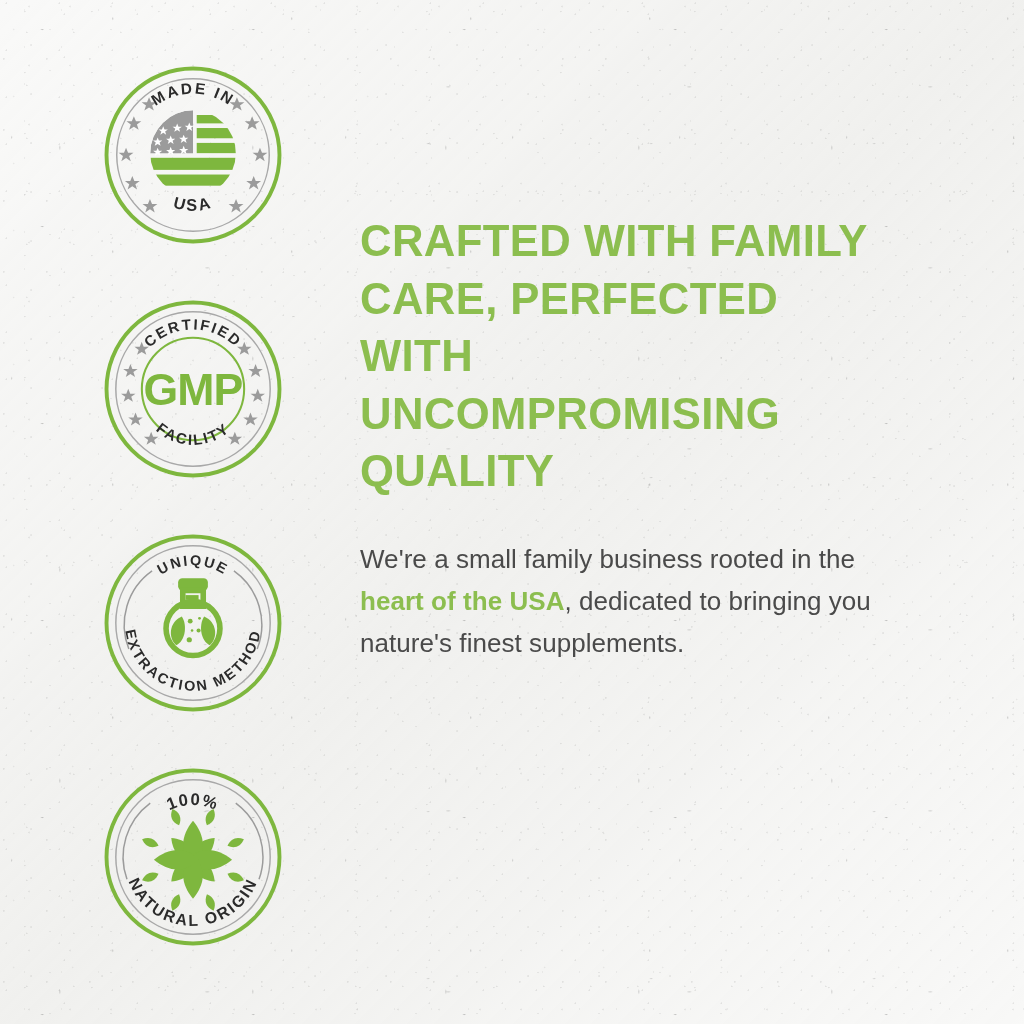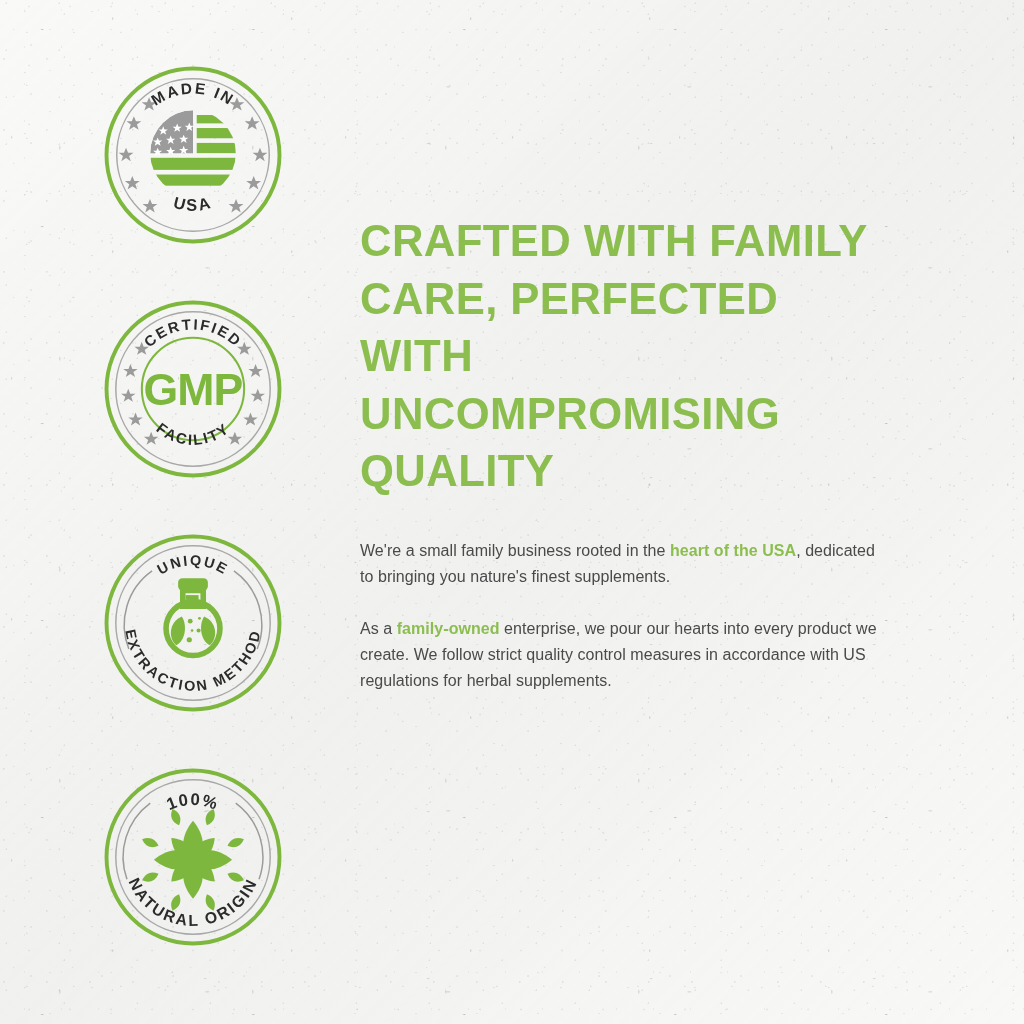--- a/index.html
+++ b/index.html
@@ -64,21 +64,21 @@
     line-height:1.28;
     letter-spacing:.4px;
     color:#8cbe4f;
     margin:0 0 38px 0;
     text-transform:uppercase;
     transform:scaleX(.97);
     transform-origin:left top;
   }
   .para{
     font-family:"Liberation Sans", sans-serif;
-    font-size:16px;
+    font-size:26px;
     line-height:1.62;
     color:#4a4a4a;
     margin:0 0 26px 0;
     max-width:530px;
     letter-spacing:.05px;
   }
   .hl{color:#8cbe4f;font-weight:bold;}
 </style>
 </head>
 <body>
@@ -379,15 +379,14 @@
         </text>
       </svg>
     </div>
   </div>
 
   <div id="content">
     <h1 id="headline">Crafted with family care, perfected with uncompromising quality</h1>
 
     <p class="para"><span>We're a small family business rooted in the </span><span class="hl">heart of the USA</span><span>, dedicated to bringing you nature's finest supplements.</span></p>
 
-    <p class="para"><span>As a </span><span class="hl">family-owned</span><span> enterprise, we pour our hearts into every product we create. We follow strict quality control measures in accordance with US regulations for herbal supplements.</span></p>
   </div>
 </div>
 
 </body></html>

